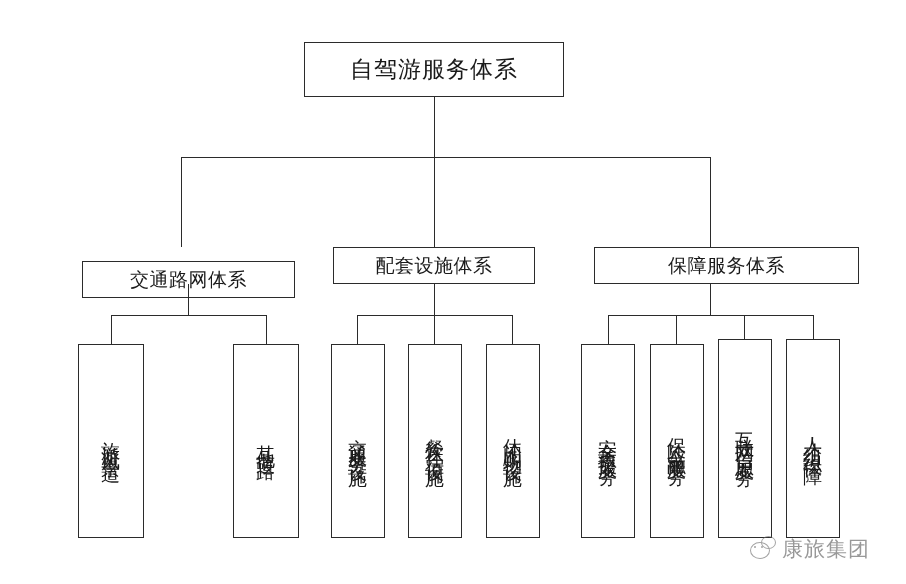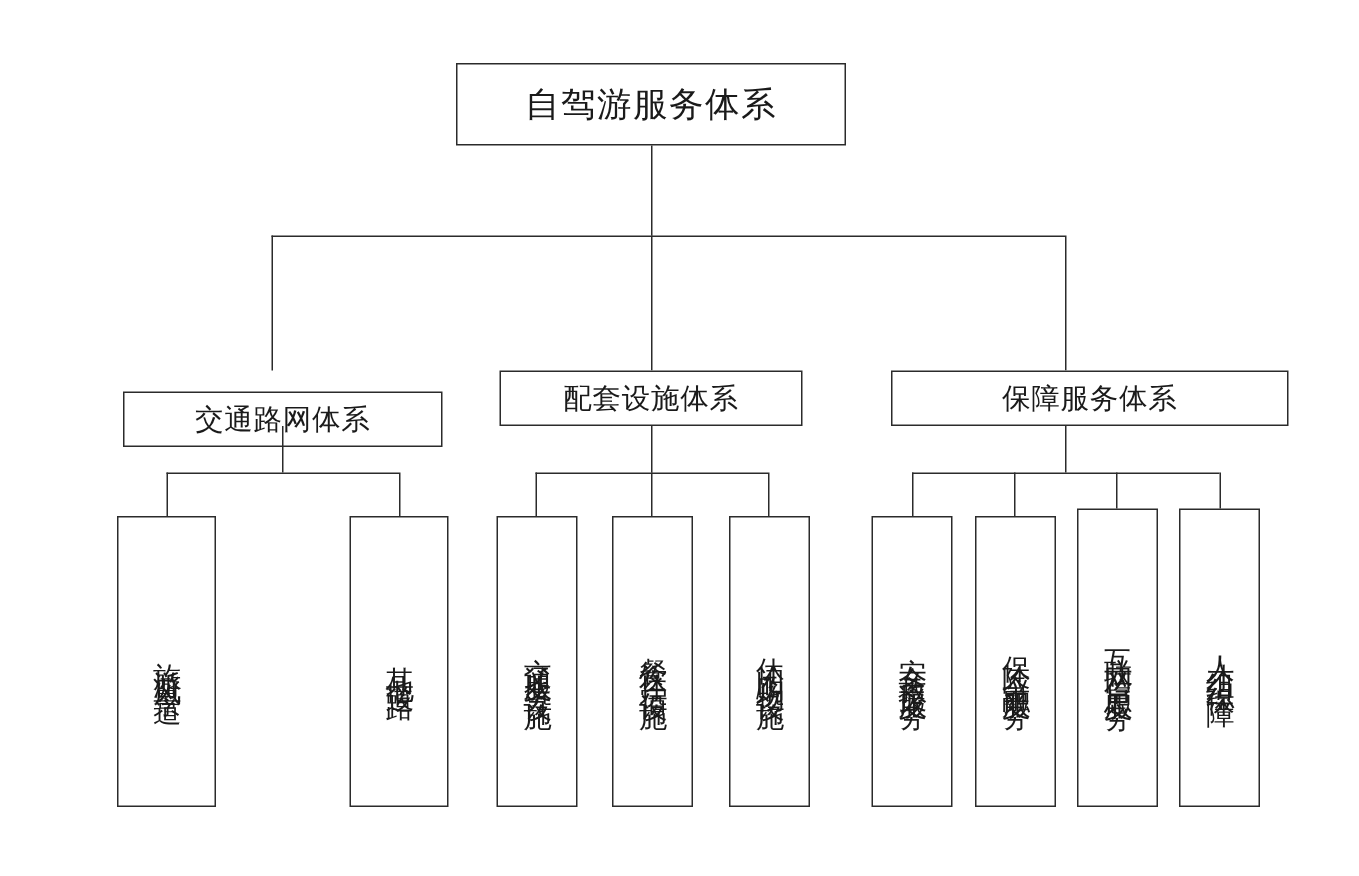--- a/index.html
+++ b/index.html
@@ -193,14 +193,23 @@
   </div>
 
   <div class="node leaf" style="left:718px; top:339px; width:54px; height:199px;">
     <span class="vtext">互联网信息服务</span>
   </div>
 
   <div class="node leaf" style="left:786px; top:339px; width:54px; height:199px;">
     <span class="vtext">人才组织保障</span>
   </div>
 
+  <div id="watermark" style="left:750px; top:535px;">
+    <span class="wechat-mark">
+      <span class="bubble-big"></span>
+      <span class="bubble-small"></span>
+      <span class="dot" style="left:4px; top:10px;"></span>
+      <span class="dot" style="left:11px; top:10px;"></span>
+    </span>
+    <span class="wm-text">康旅集团</span>
+  </div>
 
 </div>
 
 </body></html>

